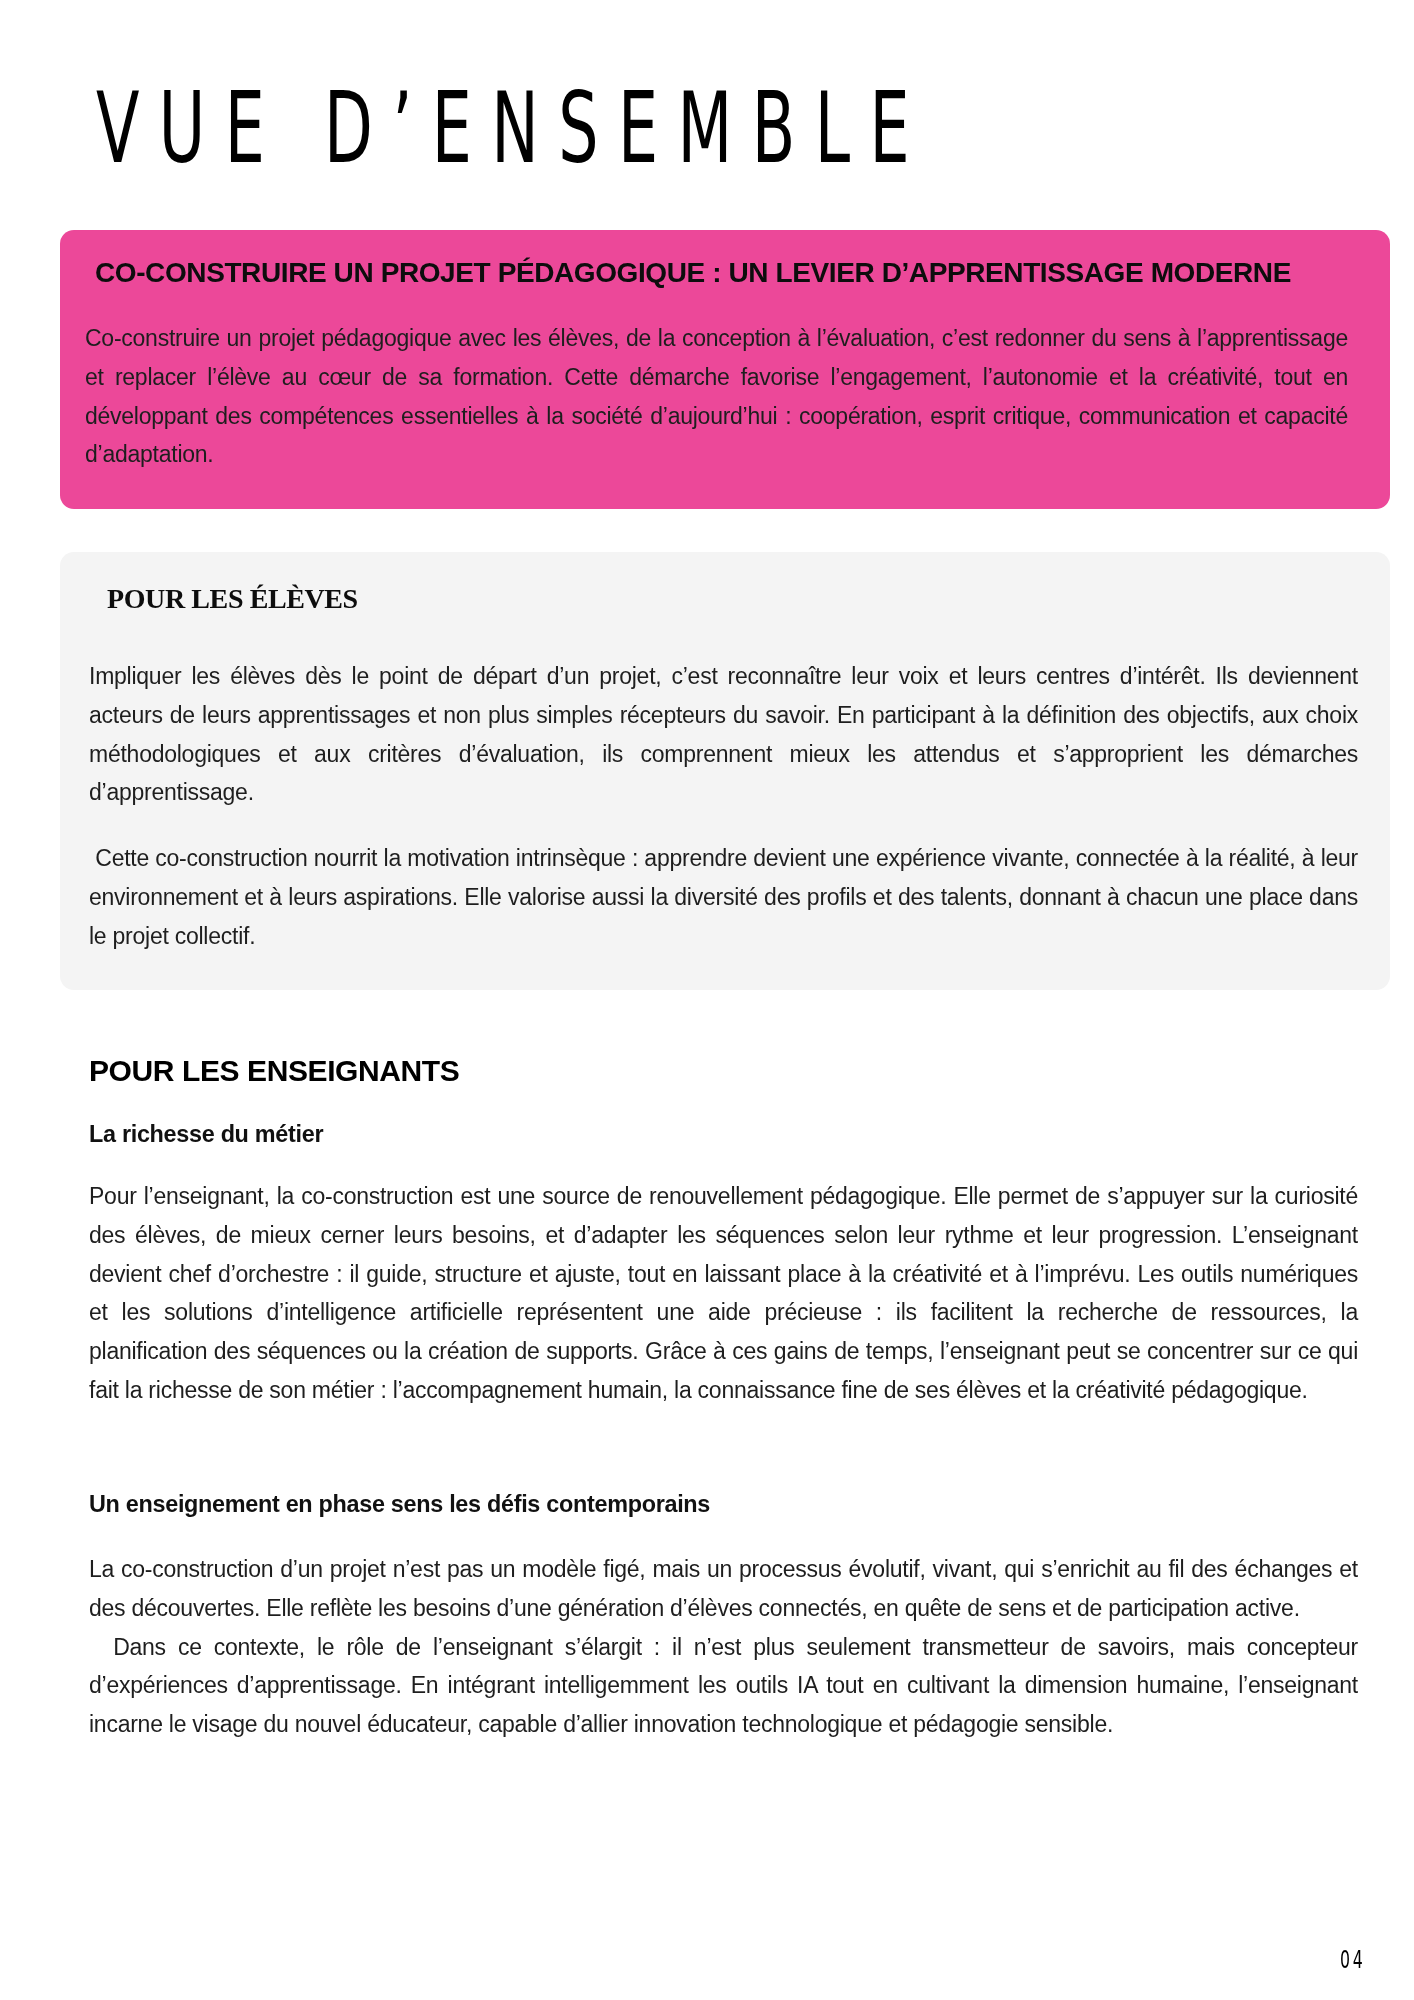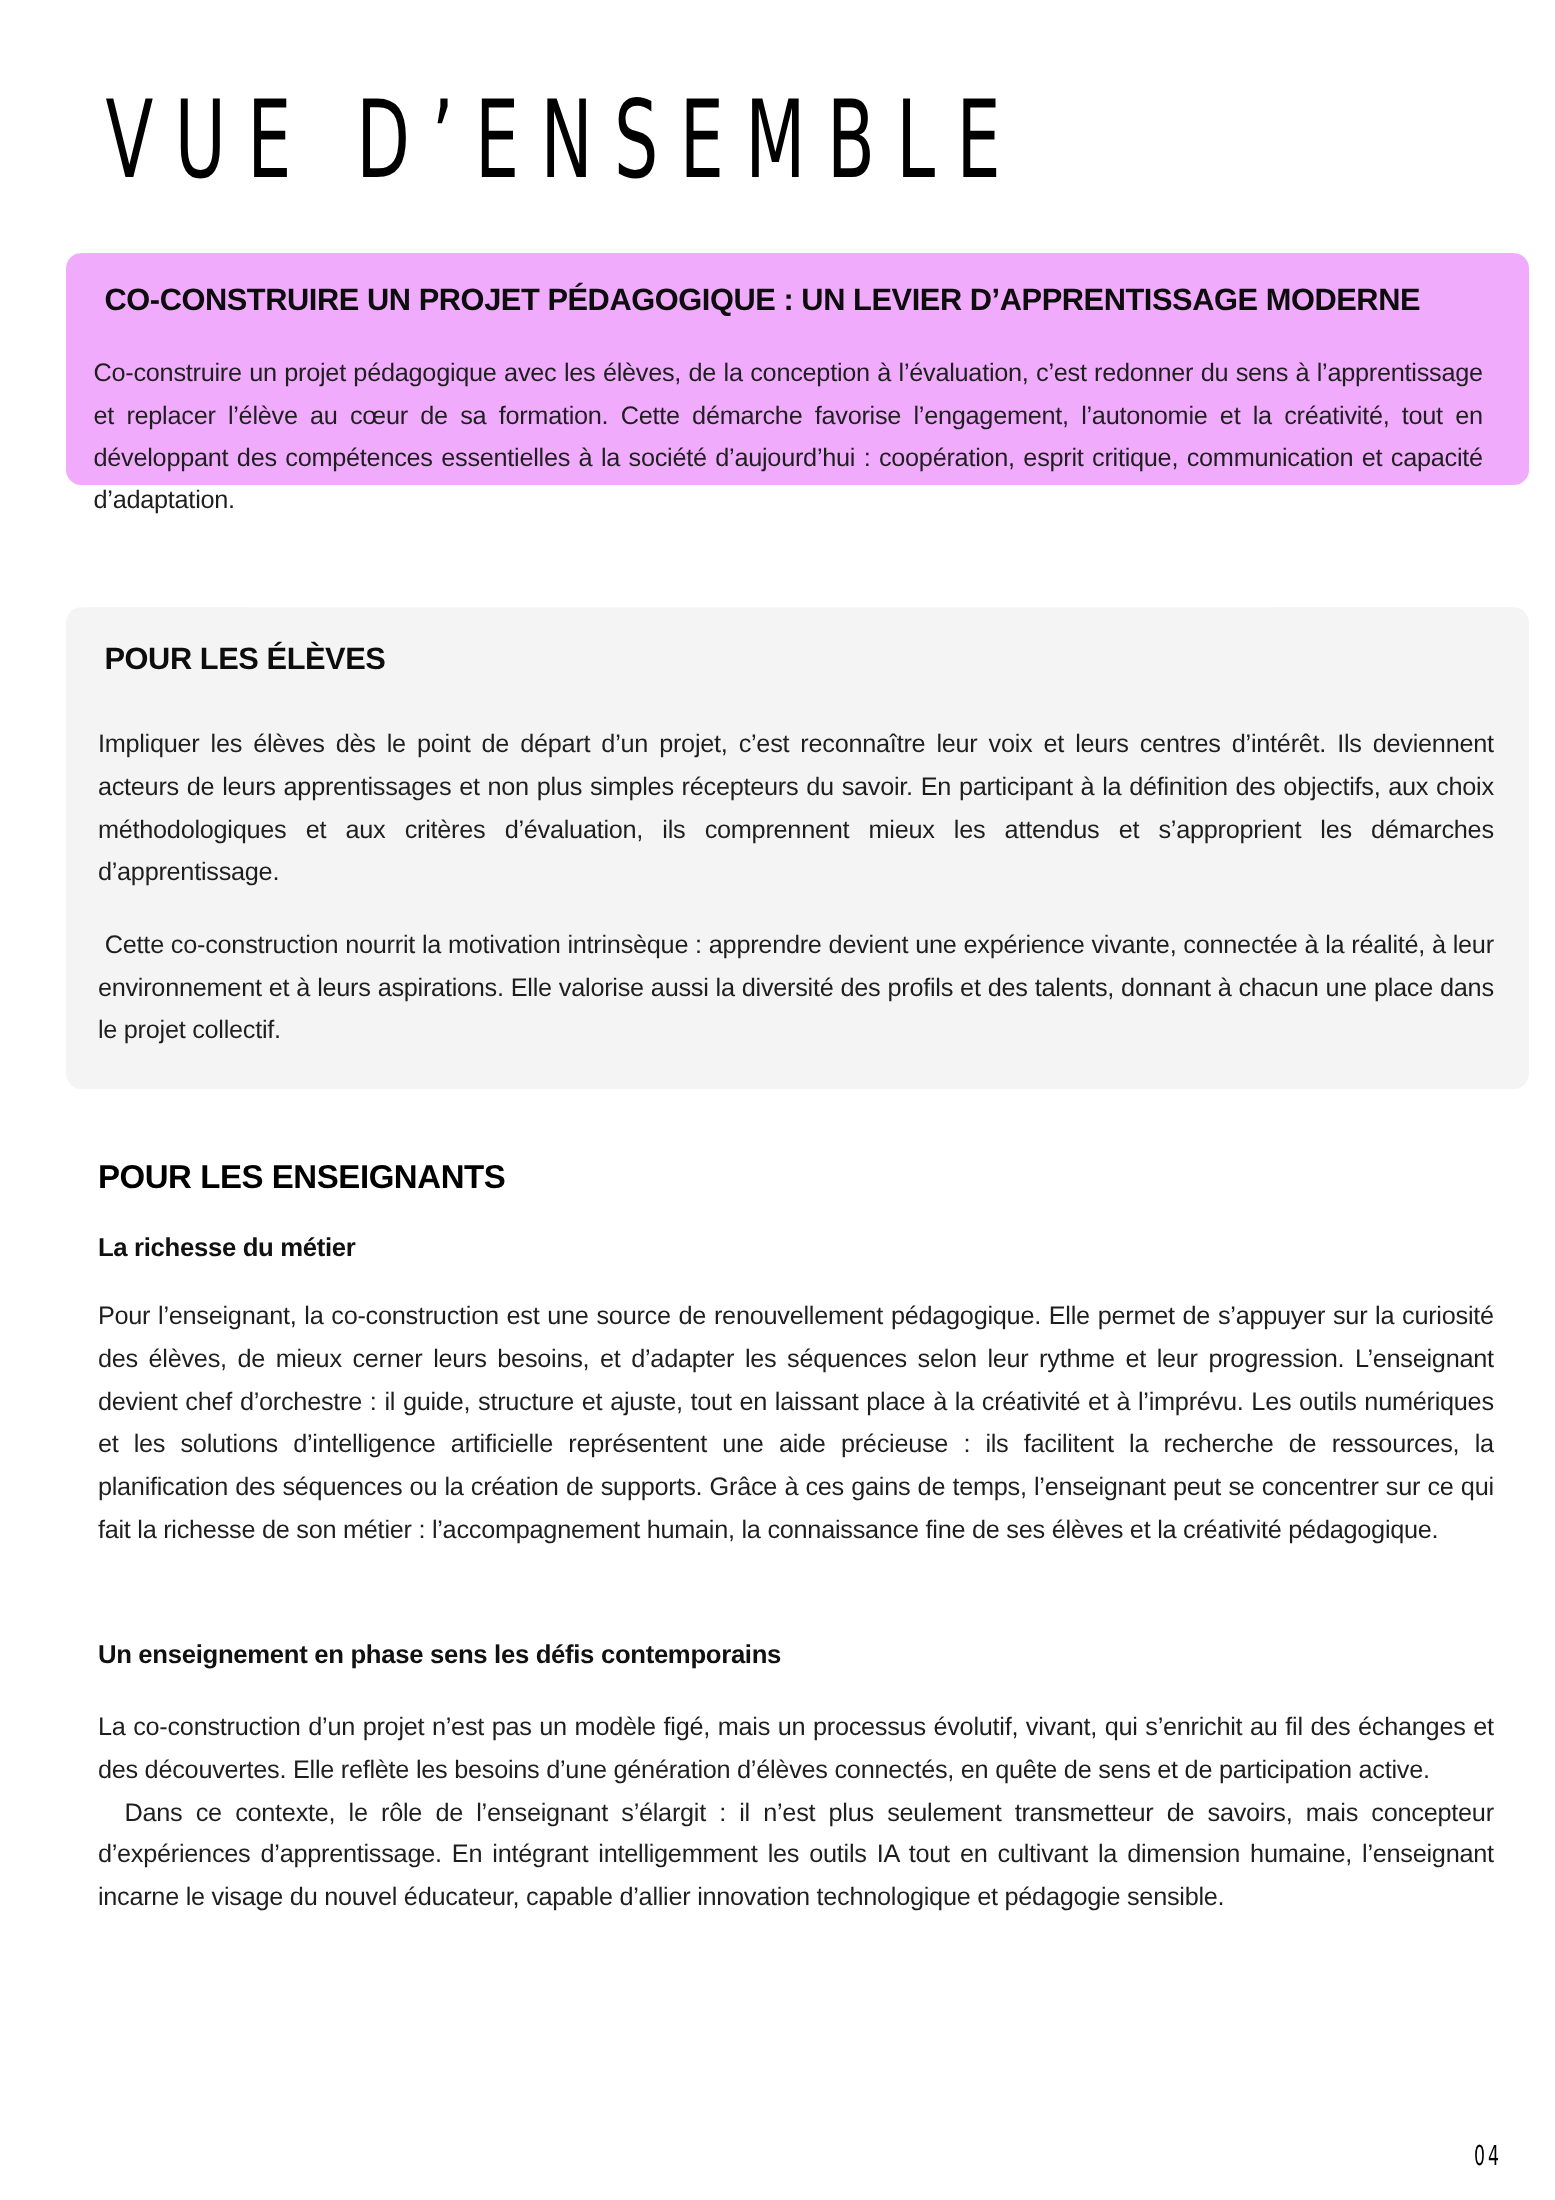--- a/index.html
+++ b/index.html
@@ -12,29 +12,29 @@
     font-weight: 400; font-size: 98px; line-height: 100px;
     letter-spacing: 27px; color: #000; margin: 0;
     transform: scaleX(0.72); transform-origin: left top;
     white-space: nowrap;
   }
 
   .card {
     position: absolute; left: 60px; width: 1330px;
     border-radius: 14px; box-sizing: border-box;
   }
-  .card-blue { top: 230px; height: 211px; background: #f0abfc; }
+  .card-blue { top: 230px; height: 279px; background: #ec4899; }
   .card-gray { top: 552px; height: 438px; background: #f4f4f4; }
 
   .card-title {
     margin: 0; font-weight: 700; color: #0d0d0d;
     font-size: 28px; line-height: 34px; letter-spacing: -0.4px;
   }
   .card-blue .card-title { position: absolute; left: 35px; top: 26px; white-space: nowrap; }
-  .card-gray .card-title { position: absolute; left: 35px; top: 30px; }
+  .card-gray .card-title { position: absolute; left: 47px; top: 30px; font-family: Liberation Serif, serif; }
 
   .para {
     margin: 0; font-size: 23px; line-height: 38.8px; text-align: justify;
     color: #1e1e1e; letter-spacing: -0.25px;
   }
   .card-blue .para { position: absolute; left: 25px; top: 89px; width: 1263px; }
   .card-gray .para-1 { position: absolute; left: 29px; top: 93px; width: 1269px; margin-top: 12px; }
   .card-gray .para-2 { position: absolute; left: 29px; top: 287px; width: 1269px; }
 
   .section { position: absolute; left: 89px; top: 1030px; width: 1269px; }

